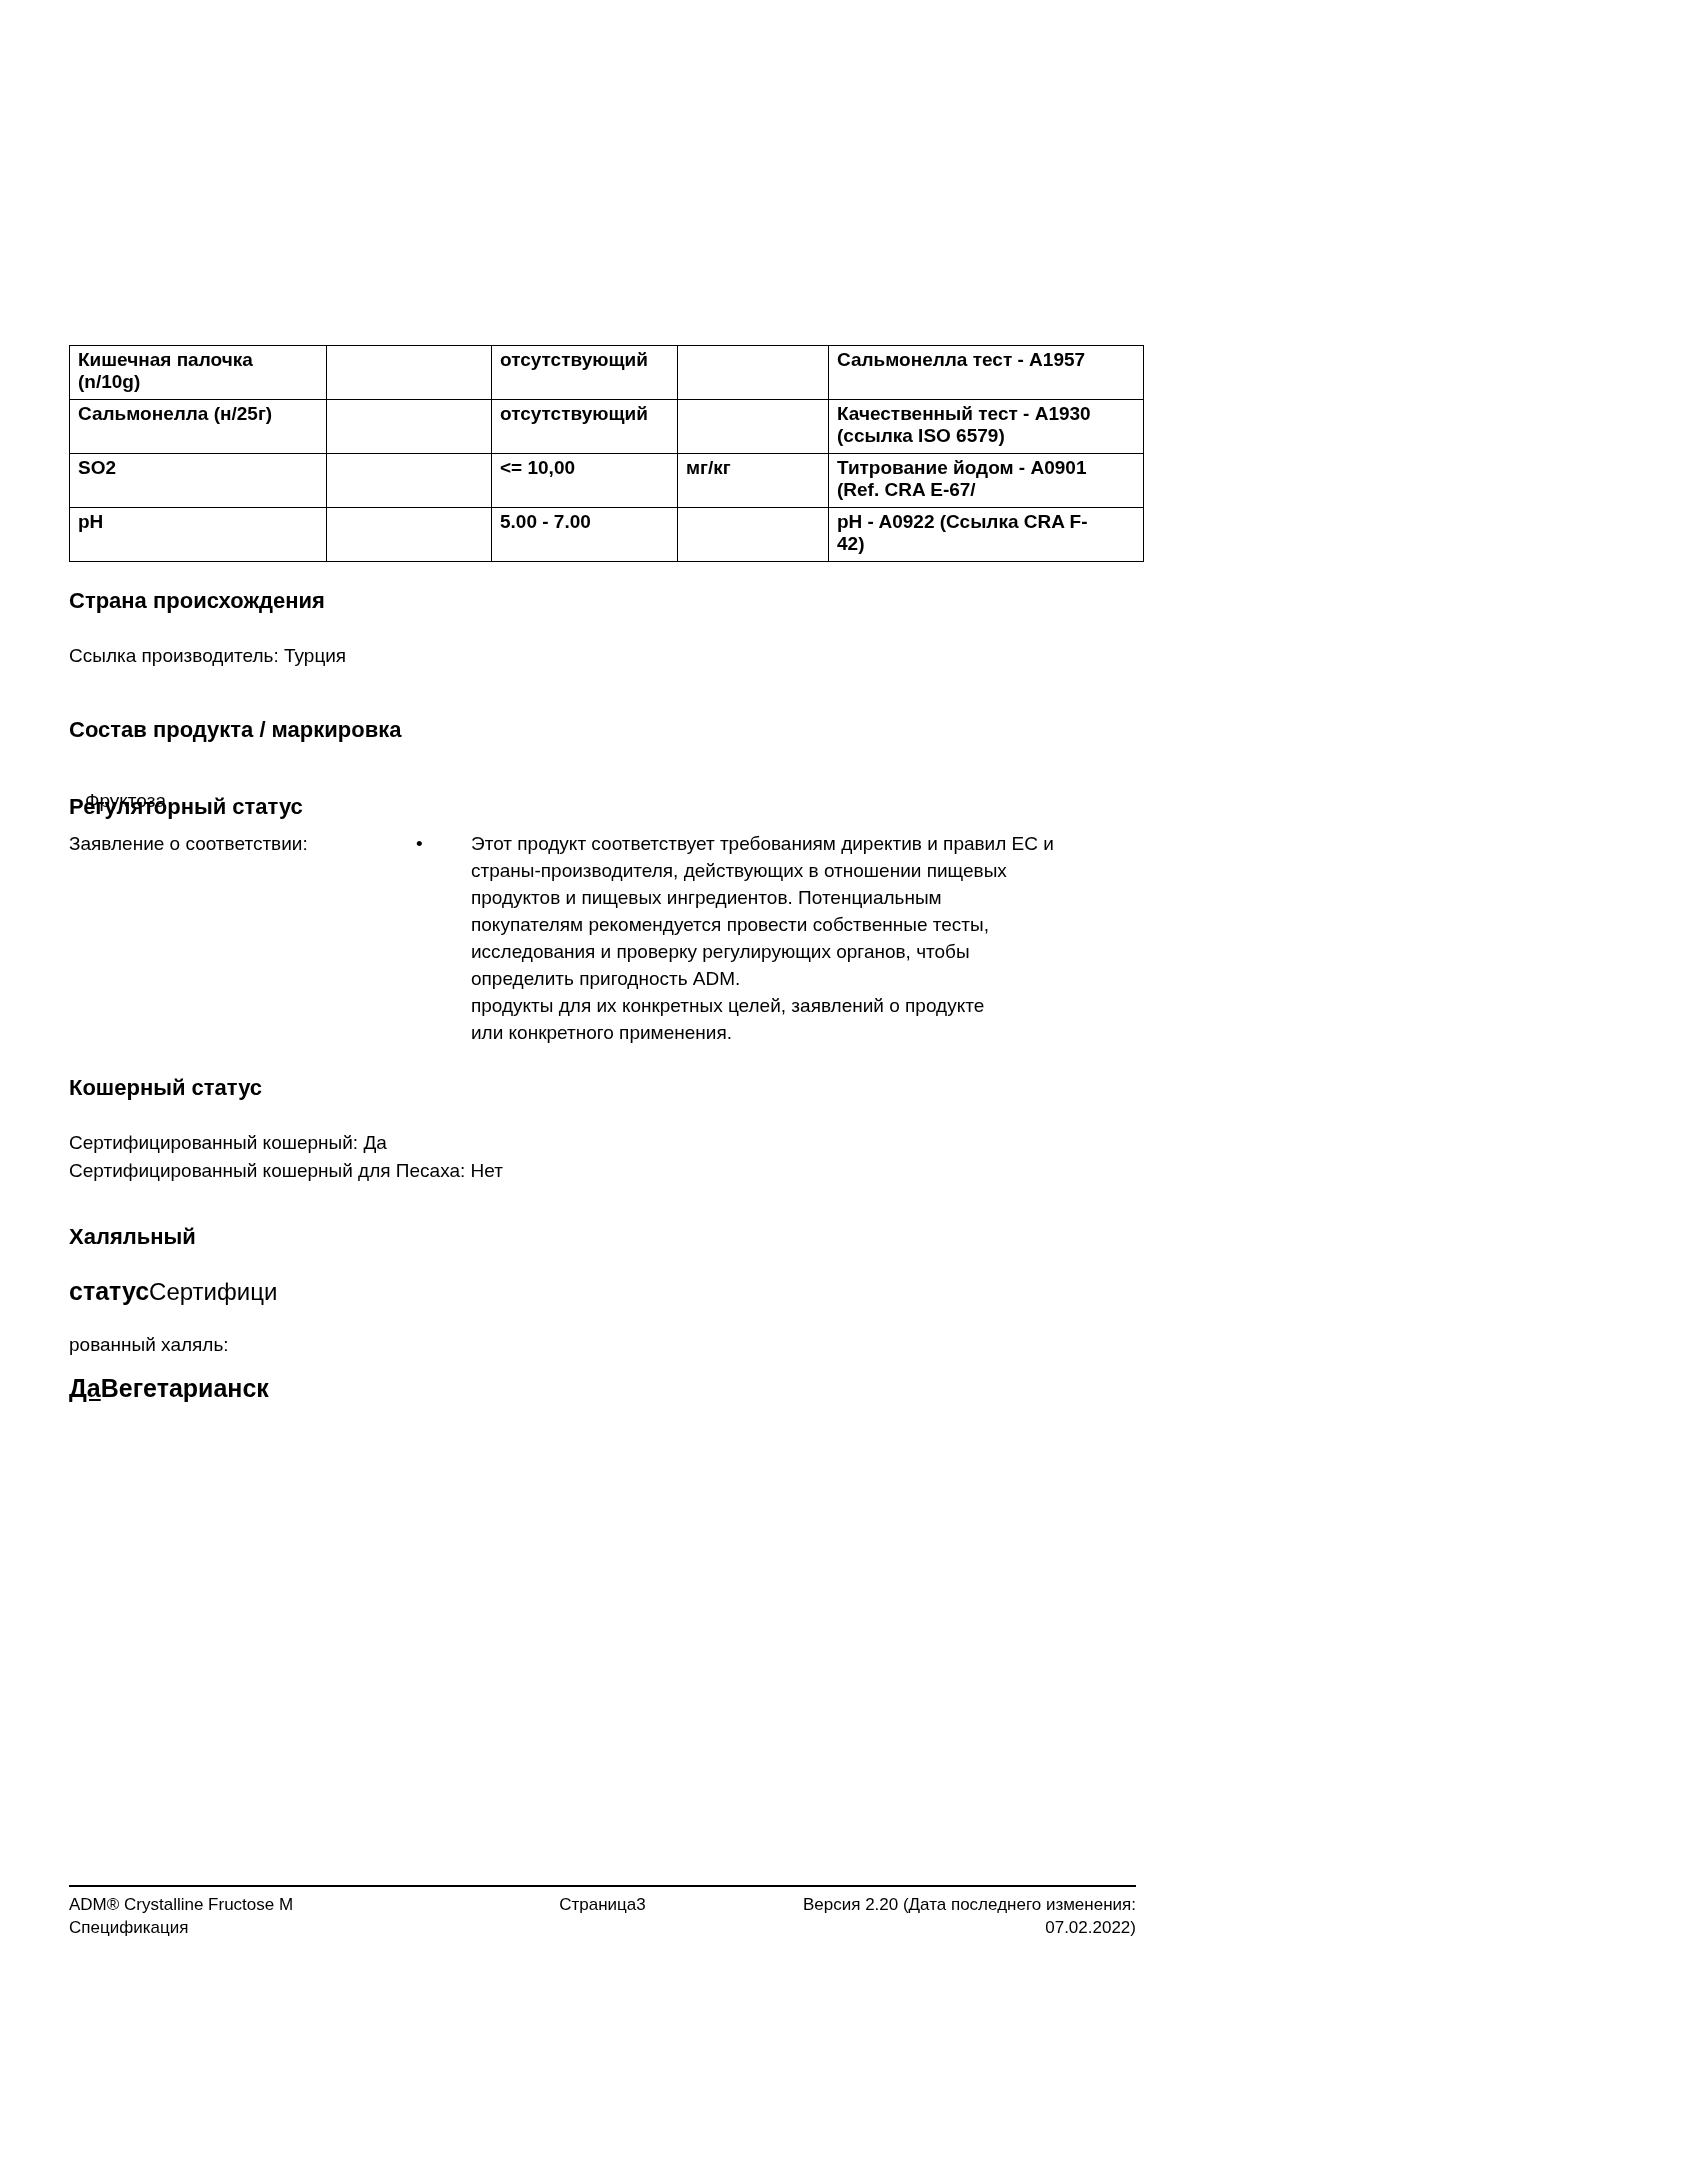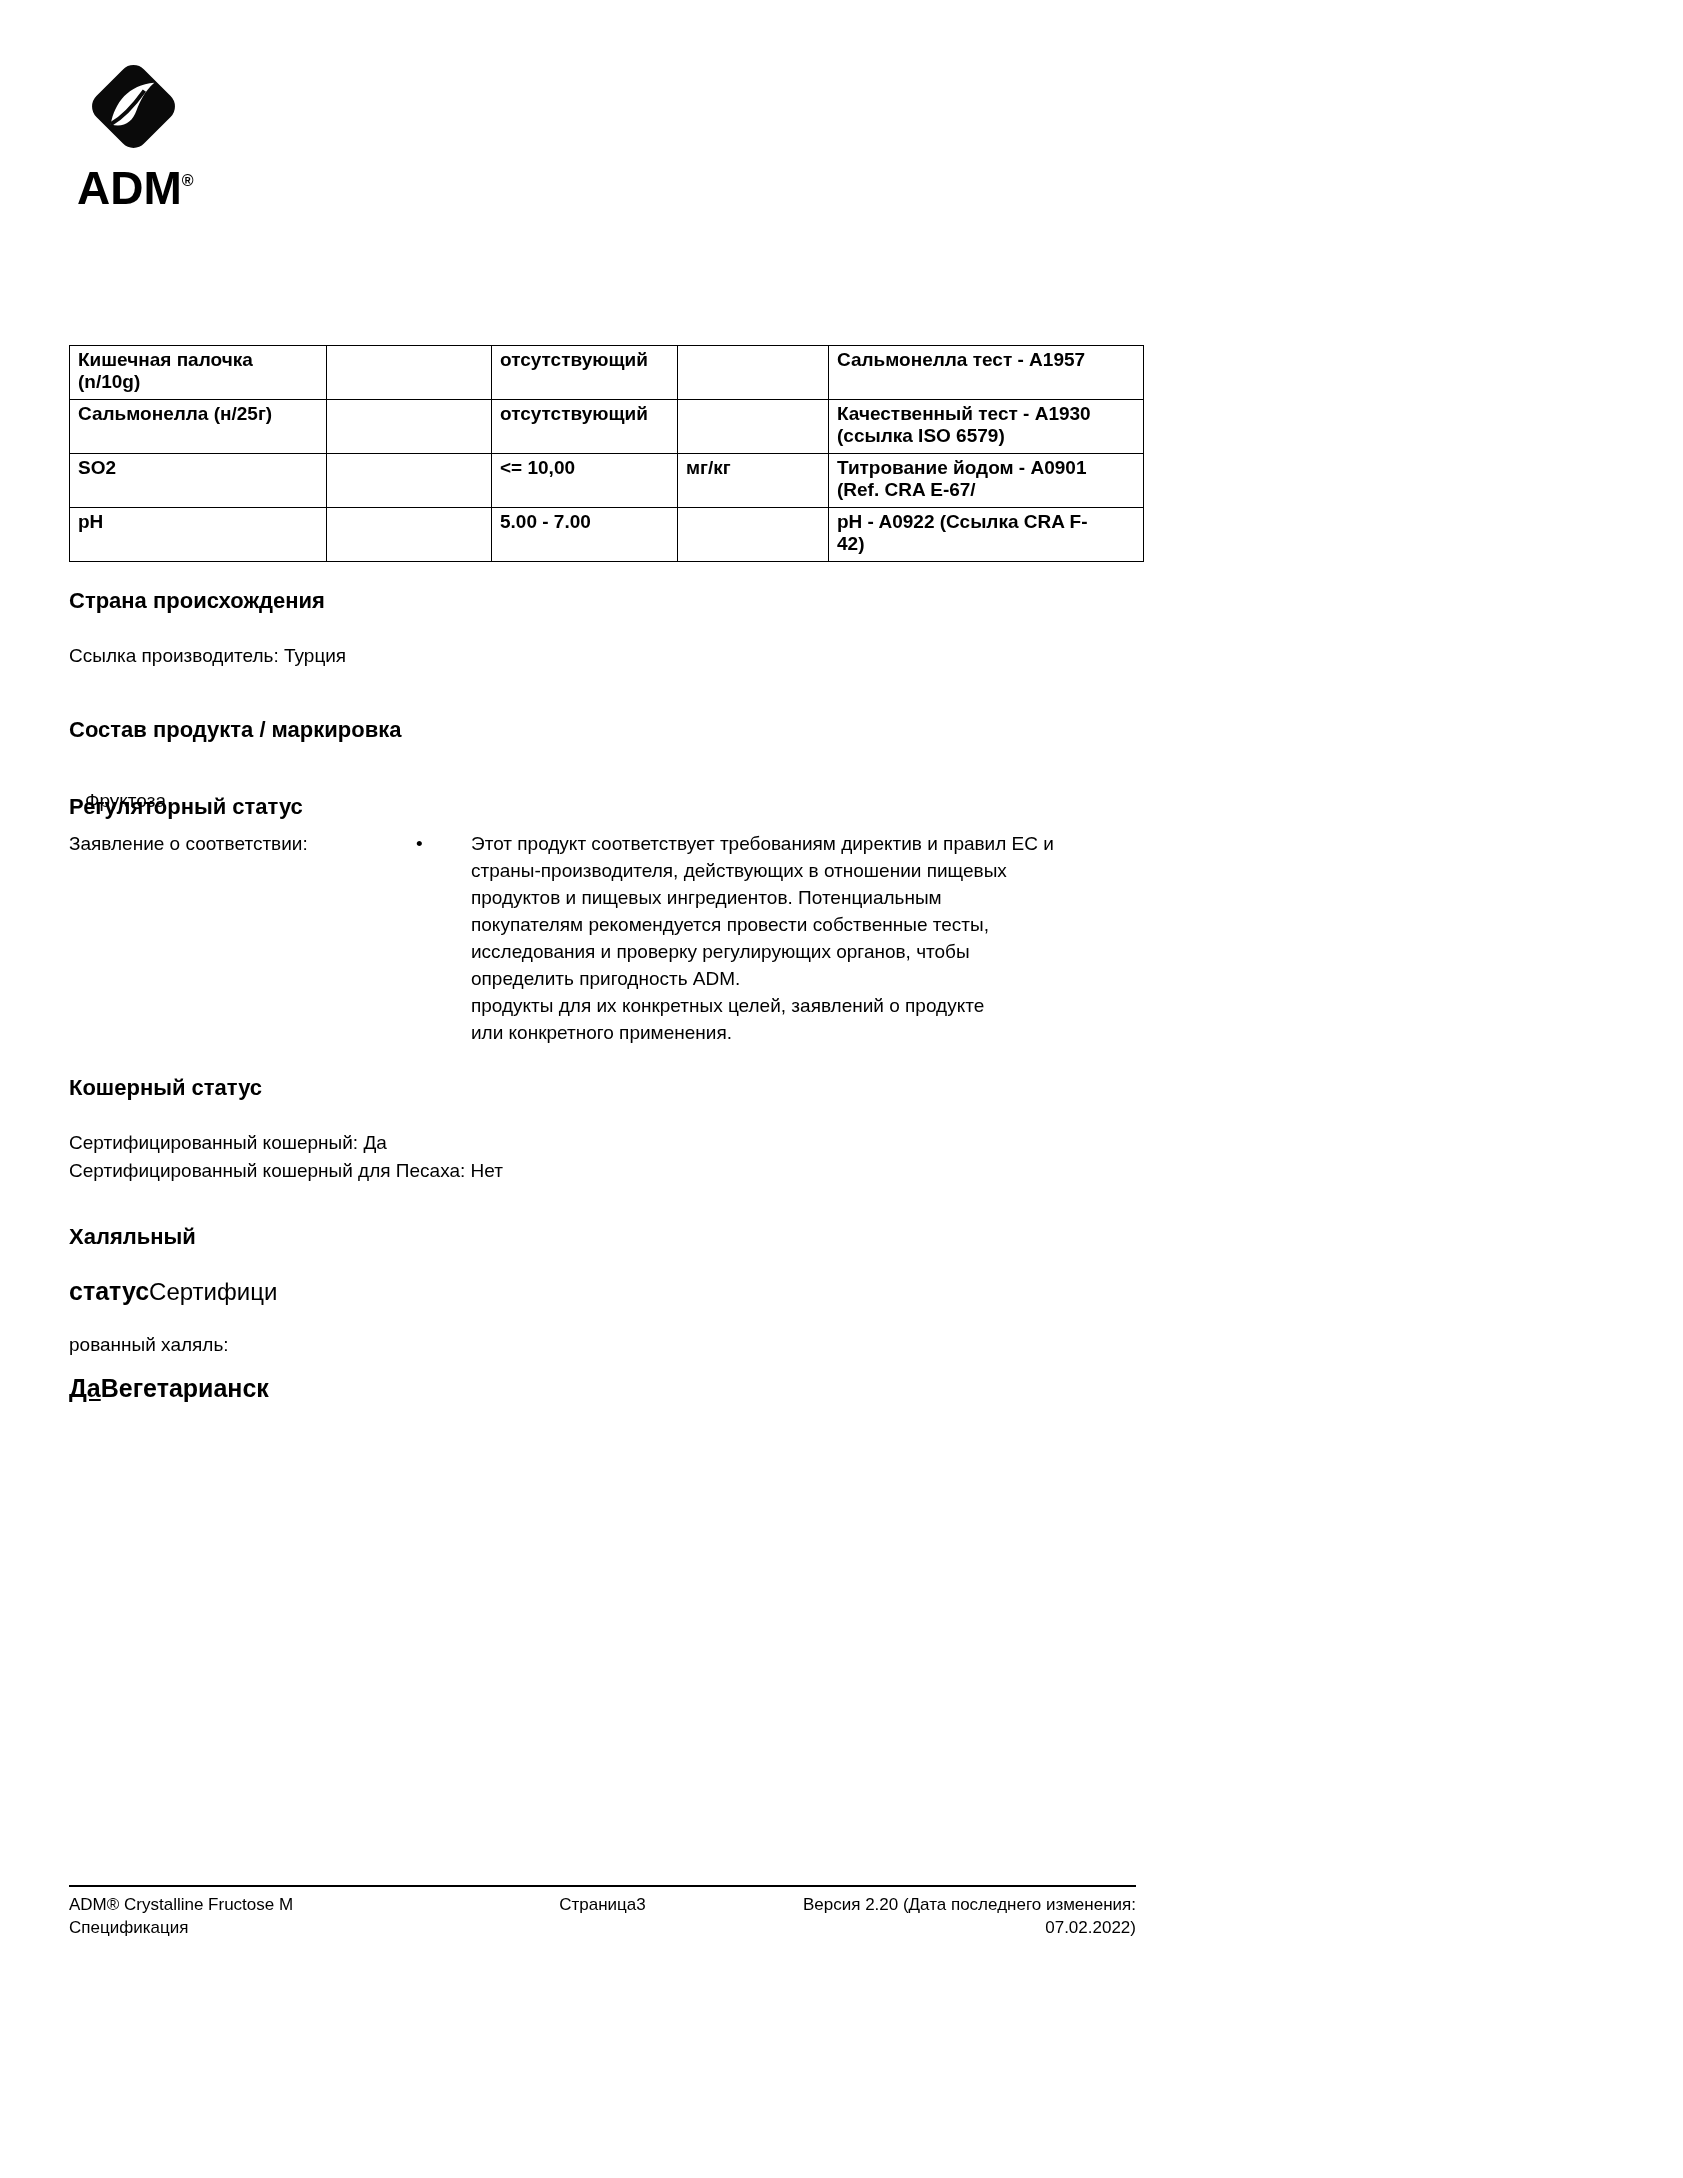--- a/index.html
+++ b/index.html
@@ -46,28 +46,20 @@
   .footer { left:69px; top:1893px; width:1067px; display:flex; font-size:17px; line-height:23px; }
   .footer .f-left { width:40%; text-align:left; }
   .footer .f-center { width:20%; text-align:center; }
   .footer .f-right { width:40%; text-align:right; }
 </style>
 </head>
 <body>
 
 <div class="page">
 
-  <div class="abs logo-block">
-    <svg width="114" height="99" viewBox="0 0 115 100">
-      <rect x="23" y="16" width="68" height="68" rx="15" transform="rotate(45 57 50)" fill="#0a0a0a"></rect>
-      <path d="M34 68 C38 46 52 28 78 26 C68 35 64 44 60 54 C56 66 46 72 34 68 Z" fill="#ffffff"></path>
-      <path d="M34 68 C48 60 58 48 68 34" stroke="#0a0a0a" stroke-width="4" fill="none"></path>
-    </svg>
-    <div class="logo-text"><span>ADM</span><sup>®</sup></div>
-  </div>
 
   <table class="spec abs">
     <colgroup>
       <col style="width:257px">
         <col style="width:165px">
         <col style="width:186px">
         <col style="width:151px">
         <col style="width:315px">
     </colgroup>
     <tbody>

